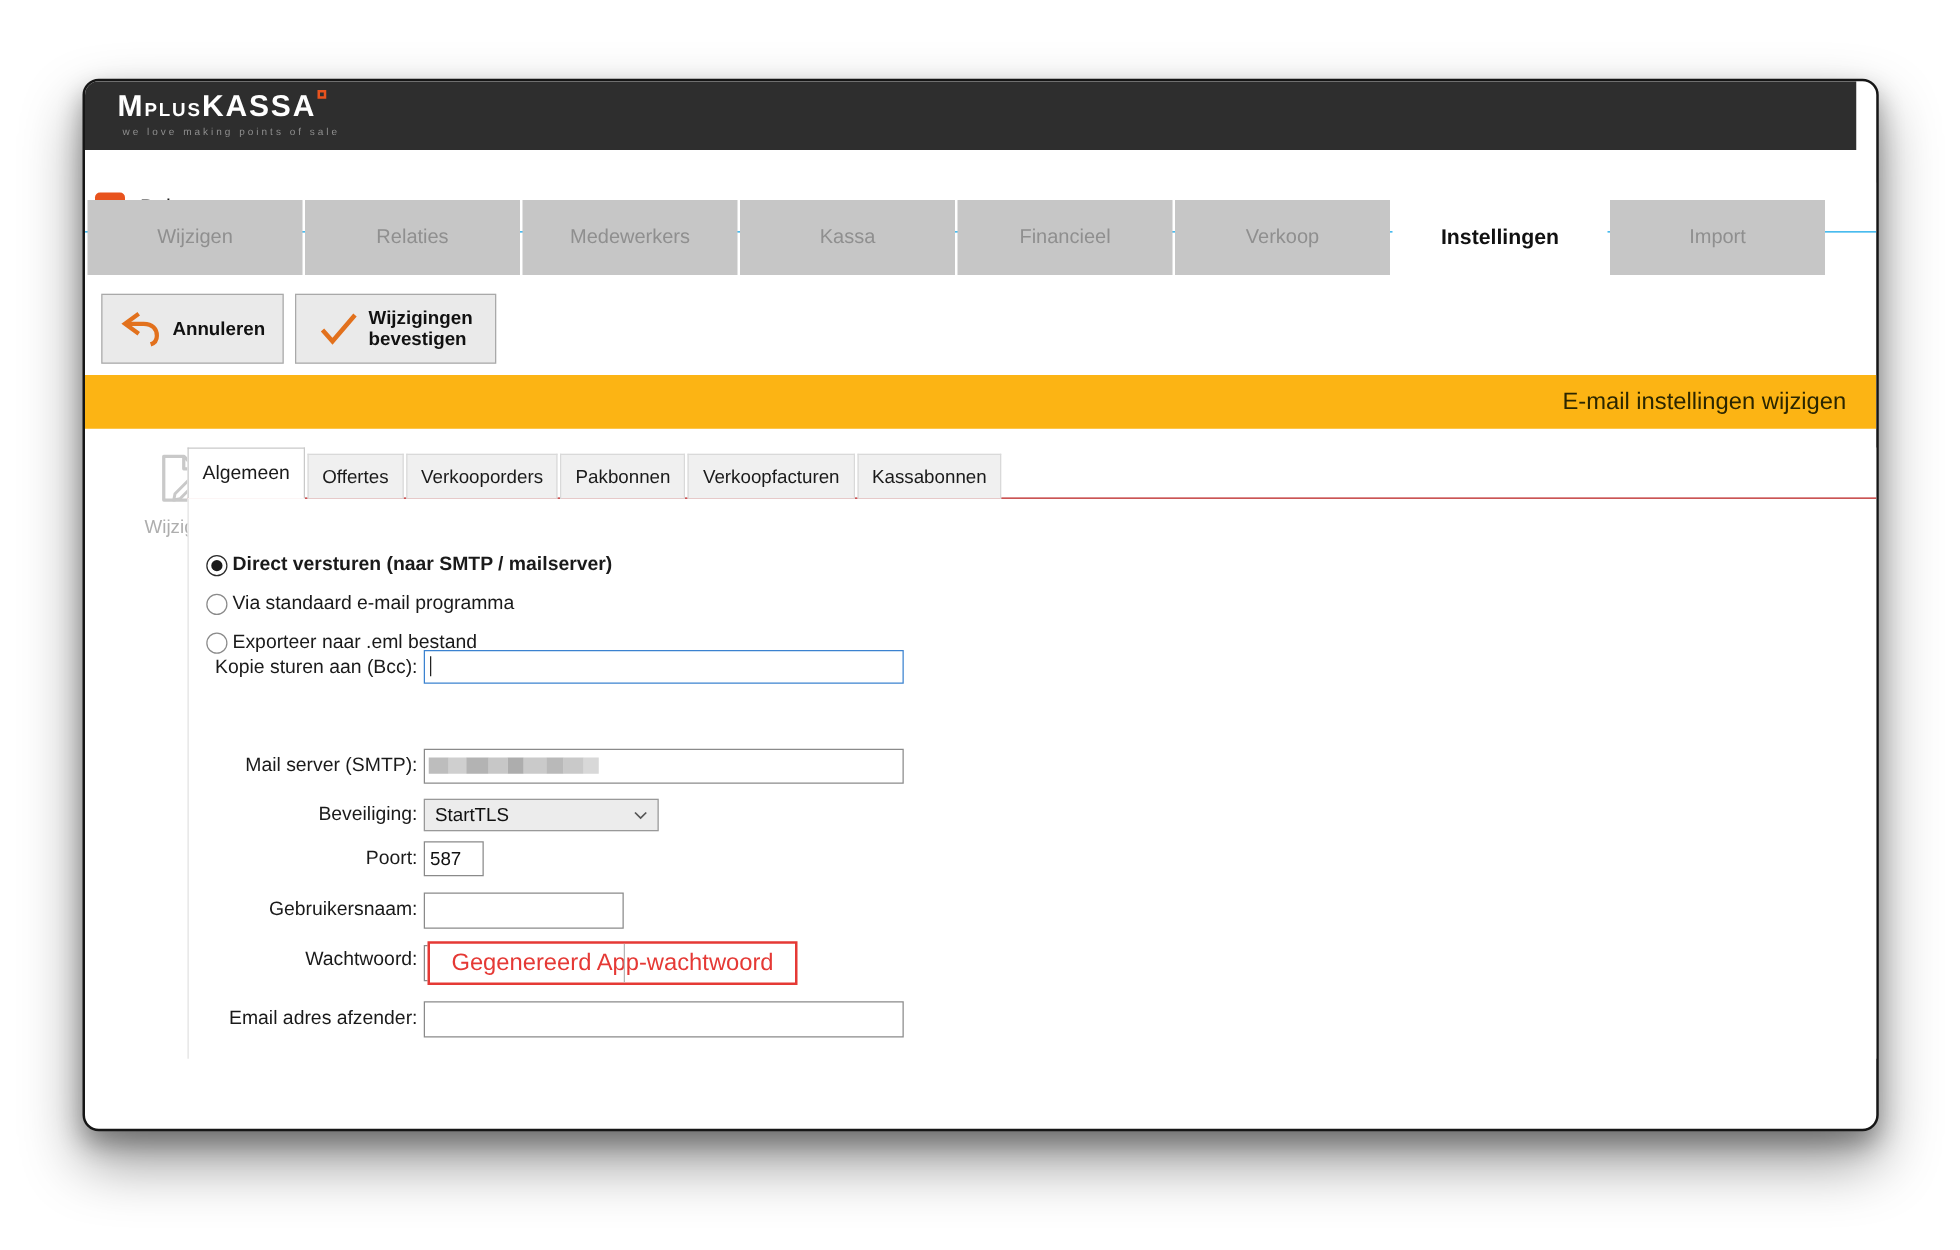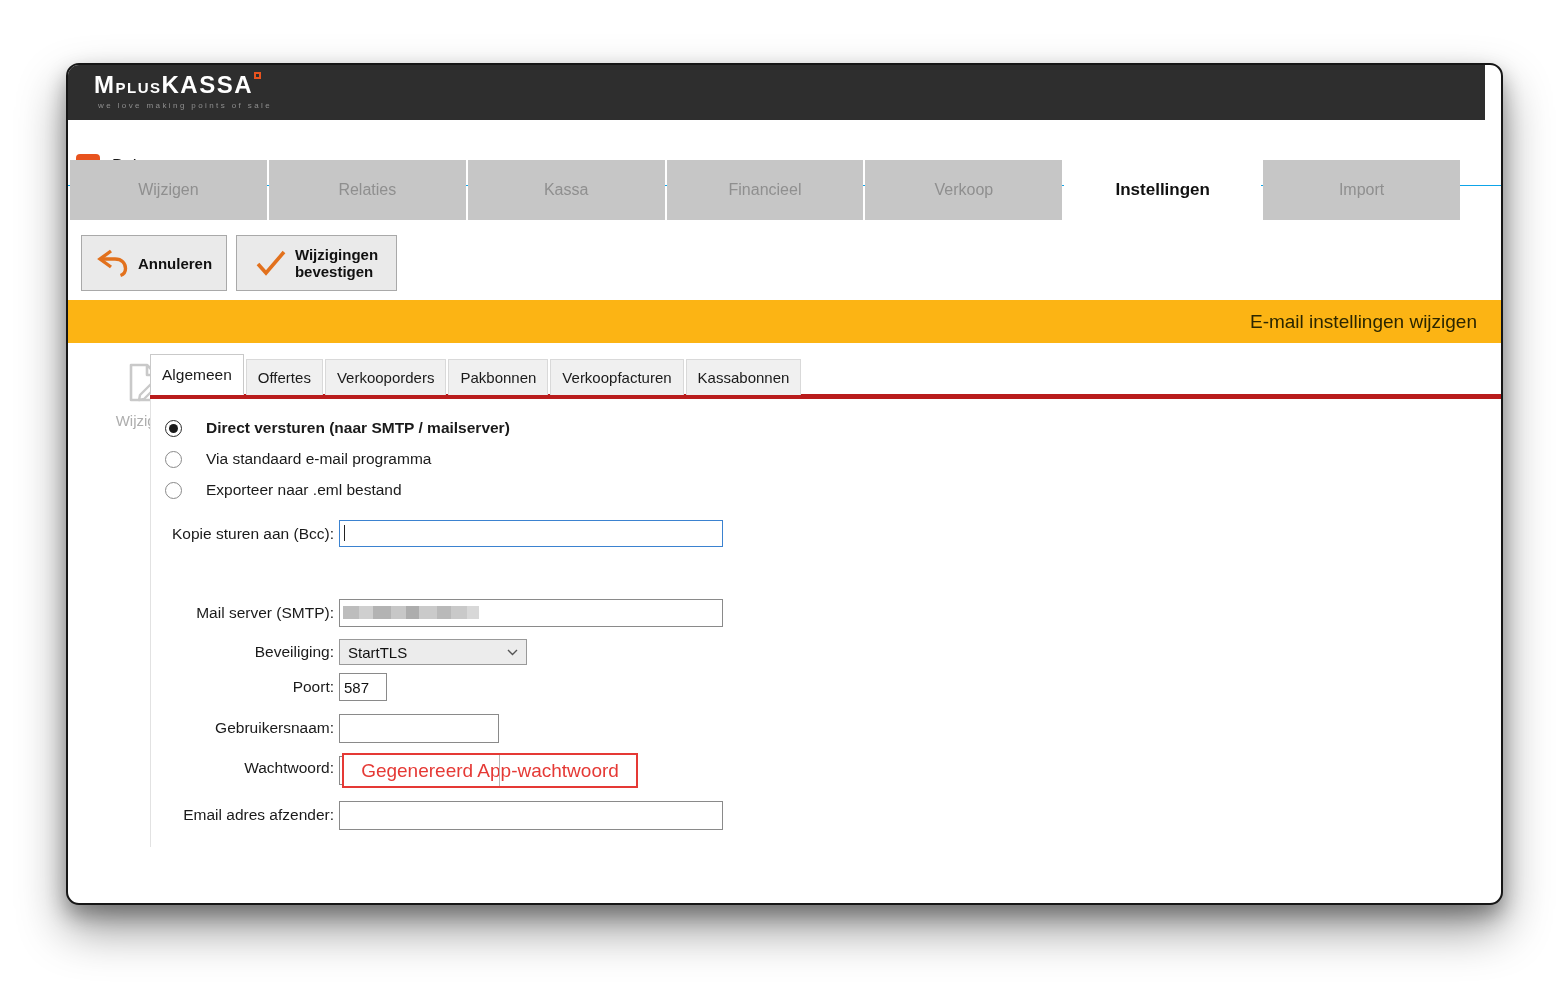--- a/index.html
+++ b/index.html
@@ -62,33 +62,33 @@
 
   
   .side-block{position:absolute;left:18px;top:297px;width:116px;text-align:center;}
   .side-block svg{display:inline-block;}
   .side-label{margin-top:2px;color:#aeaeae;font-size:15px;}
 
   
   .panel{position:absolute;left:82px;top:293px;width:1391px;height:489px;background:#fff;}
   .panel-leftline{position:absolute;left:0;top:41px;width:1px;height:448px;background:#e2e2e2;}
   .strip{position:absolute;left:0;top:0;width:1391px;height:41px;
-    border-bottom:5px solid #b91c1c;display:flex;align-items:flex-end;}
+    border-bottom:1px solid #b91c1c;display:flex;align-items:flex-end;}
   .stab{height:36px;background:#f0f0f0;border:1px solid #d9d9d9;border-bottom:none;
     font-size:15px;color:#1a1a1a;display:flex;align-items:center;padding:0 11px;
     margin-right:2px;margin-bottom:-1px;cursor:default;}
   .stab.active{height:41px;background:#fff;border:1px solid #c9c9c9;border-bottom:1px solid #fff;
     font-size:15.5px;}
   .flabel{position:absolute;left:0;width:184px;text-align:right;font-size:15.5px;color:#1a1a1a;}
   .field{position:absolute;}
   .tinput{border:1px solid #8a8a8a;background:#fff;height:100%;width:100%;
     font-size:15px;padding:0 4px;font-family:"Liberation Sans",sans-serif;color:#111;}
   .tinput.focused{border:1.5px solid var(--focus-blue);}
 
-  .radio-row{position:absolute;left:15px;display:flex;align-items:center;gap:24px;height:24px;}
+  .radio-row{position:absolute;left:15px;display:flex;align-items:center;gap:4px;height:24px;margin-top:24px;}
   .radio{width:17px;height:17px;border-radius:50%;border:1.5px solid #8a8a8a;background:#fff;
     display:flex;align-items:center;justify-content:center;flex:0 0 auto;}
   .radio.checked{border-color:#2b2b2b;}
   .radio.checked .dot{width:9px;height:9px;border-radius:50%;background:#1a1a1a;}
   .radio-label{font-size:15.5px;color:#1a1a1a;}
   .radio-label.bold{font-weight:bold;}
 
   .caret{position:absolute;left:5px;top:5px;width:1px;height:16px;background:#222;}
 
   .blurwrap{position:absolute;left:4px;top:7px;display:flex;height:13px;}
@@ -127,20 +127,21 @@
     <div class="beheer-row">
       <div class="beheer-icon">
           <div class="hole"></div>
         </div>
       <div class="beheer-label">Beheer</div>
     </div>
 
     <div class="main-tabs">
       <div class="mtab">Wijzigen</div>
       <div class="mtab">Relaties</div>
+      <div class="mtab">Medewerkers</div>
       <div class="mtab">Kassa</div>
       <div class="mtab">Financieel</div>
       <div class="mtab">Verkoop</div>
       <div class="mtab active">Instellingen</div>
       <div class="mtab">Import</div>
     </div>
 
     <div class="cmd-row">
       <div class="cmd-btn" style="width:146px;">
         <span>

